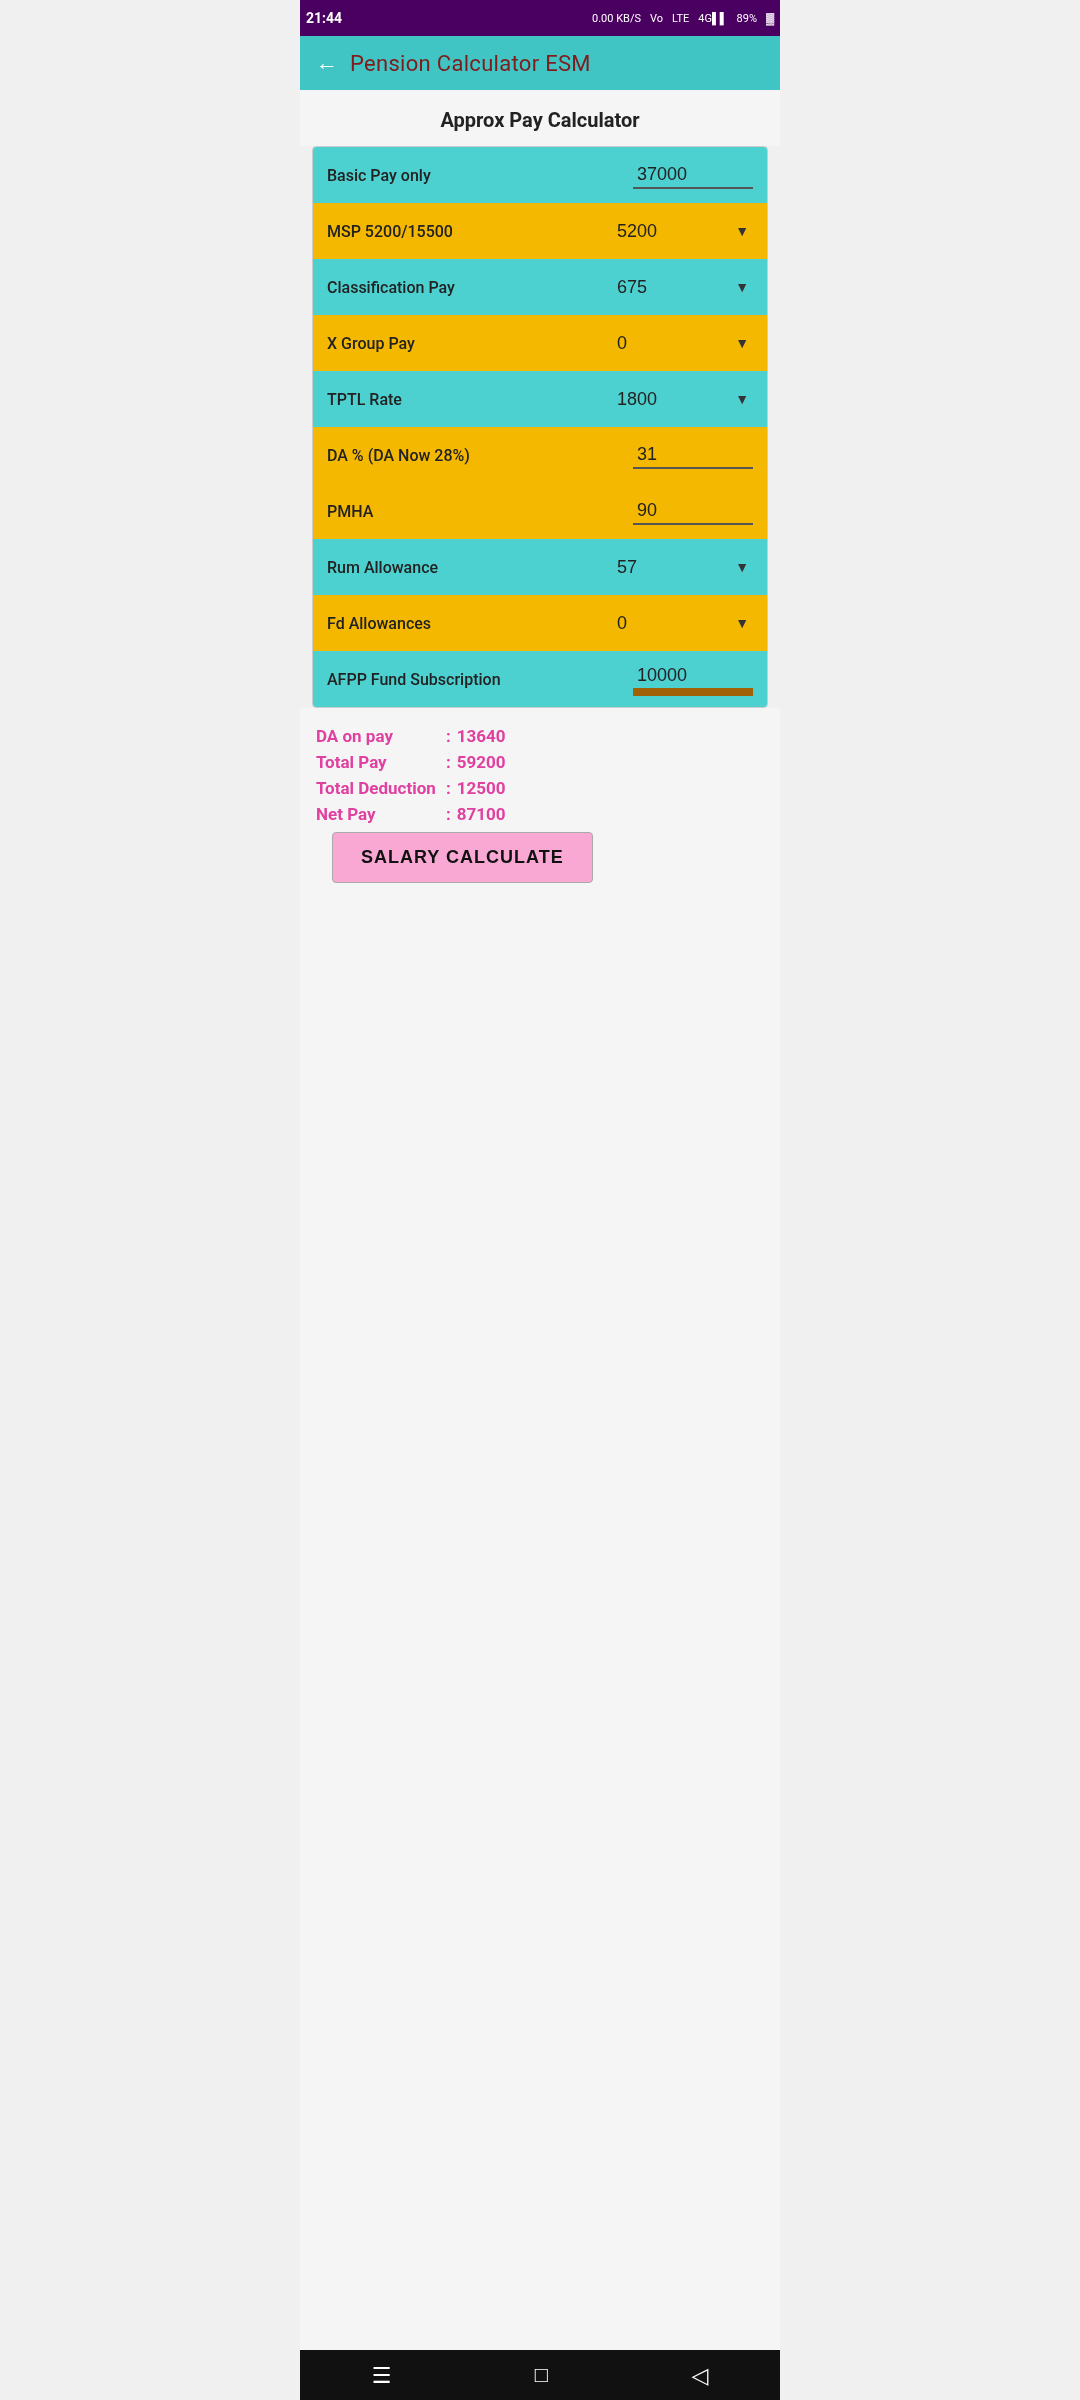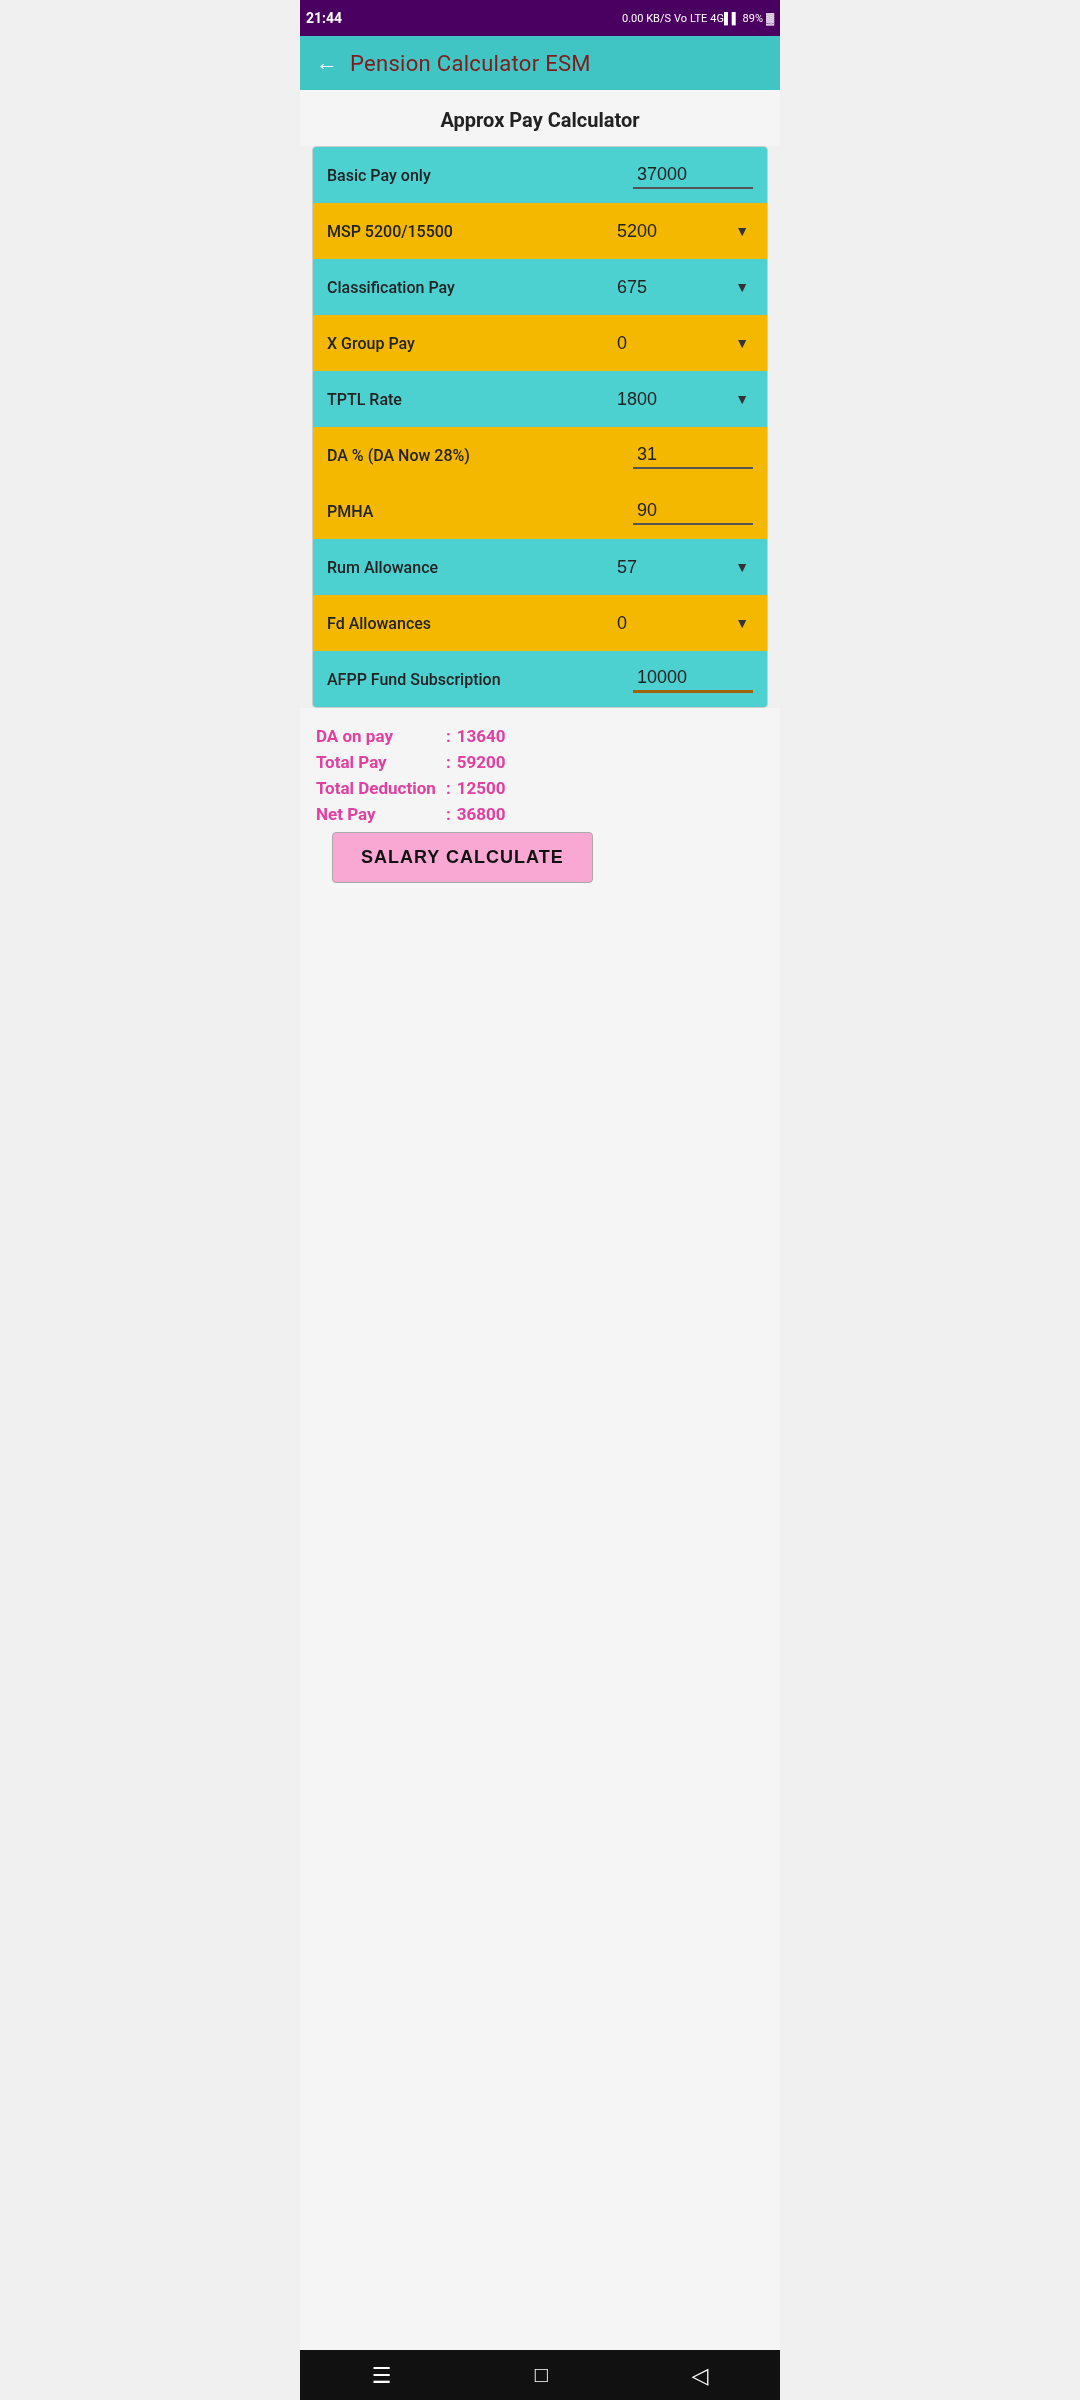--- a/index.html
+++ b/index.html
@@ -32,21 +32,21 @@
     }
 
     .status-time {
       font-weight: bold;
       font-size: 14px;
     }
 
     .status-right {
       display: flex;
       align-items: center;
-      gap: 3px;
+      gap: 9px;
       font-size: 11px;
     }
 
     .header {
       background: #40c4c4;
       display: flex;
       align-items: center;
       padding: 14px 16px;
       gap: 12px;
     }
@@ -120,21 +120,21 @@
       border-bottom: 2px solid #555;
       font-size: 18px;
       color: #222;
       width: 120px;
       text-align: left;
       padding: 2px 4px;
       outline: none;
     }
 
     .row-input.pink-underline {
-      border-bottom: 3px solid #a16207;
+      border-bottom: 8px solid #a16207;
     }
 
     .row-select {
       background: transparent;
       border: none;
       font-size: 18px;
       color: #222;
       width: 140px;
       appearance: none;
       -webkit-appearance: none;
@@ -360,21 +360,21 @@
     <span class="result-value">59200</span>
   </div>
   <div class="result-row">
     <span class="result-label">Total Deduction</span>
     <span class="result-colon">:</span>
     <span class="result-value">12500</span>
   </div>
   <div class="result-row">
     <span class="result-label">Net Pay</span>
     <span class="result-colon">:</span>
-    <span class="result-value">36800</span>
+    <span class="result-value">87100</span>
   </div>
 
   <button class="calculate-btn">SALARY CALCULATE</button>
 </div>
 
 <div class="spacer"></div>
 
 <div class="nav-bar">
   <span class="nav-icon">☰</span>
   <span class="nav-icon">□</span>

